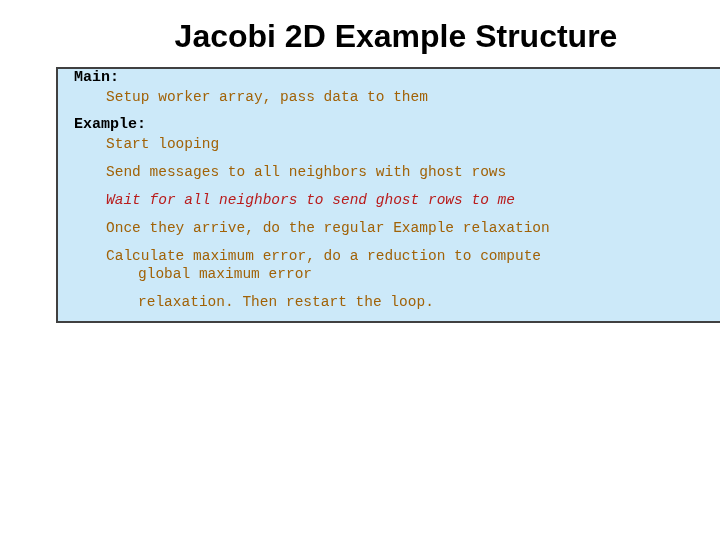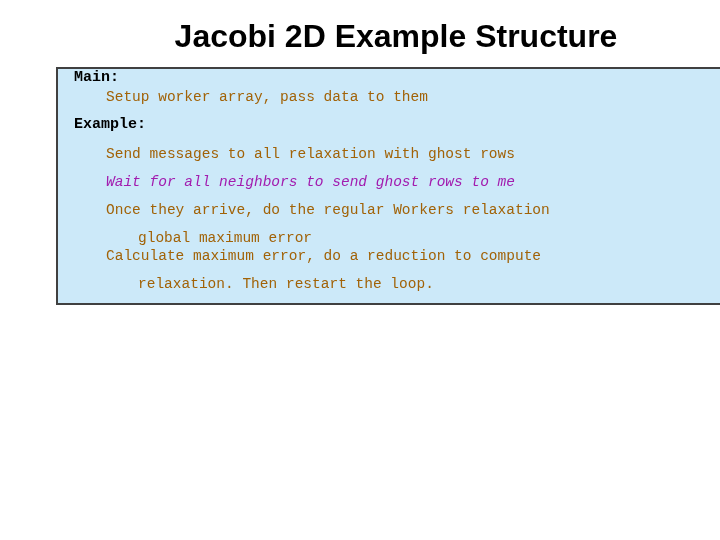--- a/index.html
+++ b/index.html
@@ -47,21 +47,21 @@
     .code-line {
       font-family: 'Courier New', Courier, monospace;
       font-size: 14.5px;
       color: #a16207;
       padding: 1px 0;
     }
 
     .code-line-italic-red {
       font-family: 'Courier New', Courier, monospace;
       font-size: 14.5px;
-      color: #a21caf;
+      color: #b91c1c;
       font-style: italic;
       padding: 1px 0;
     }
 
     .indent {
       padding-left: 32px;
     }
 
     .spacer {
       height: 10px;
@@ -84,28 +84,29 @@
 
   <div class="content-box">
     <div class="section-label">Main:</div>
     <div class="code-line indent">Setup worker array, pass data to them</div>
 
     <div class="spacer"></div>
 
     <div class="section-label">Example:</div>
 
     <div id="workers-lines">
+        <div class="code-line indent">Start looping</div>
         <div class="spacer"></div>
-        <div class="code-line indent">Send messages to all relaxation with ghost rows</div>
+        <div class="code-line indent">Send messages to all neighbors with ghost rows</div>
         <div class="spacer"></div>
         <div class="code-line-italic-red indent">Wait for all neighbors to send ghost rows to me</div>
         <div class="spacer"></div>
-        <div class="code-line indent">Once they arrive, do the regular Workers relaxation</div>
+        <div class="code-line indent">Once they arrive, do the regular Example relaxation</div>
         <div class="spacer"></div>
+        <div class="code-line indent">Calculate maximum error, do a reduction to compute</div>
         <div class="code-line indent" style="padding-left: 64px;">global maximum error</div>
-        <div class="code-line indent">Calculate maximum error, do a reduction to compute</div>
         <div class="spacer"></div>
         <div class="code-line indent" style="padding-left: 64px;">relaxation. Then restart the loop.</div>
       </div>
   </div>
 
   <div class="slide-number">40</div>
 </div>
 
 </body></html>

